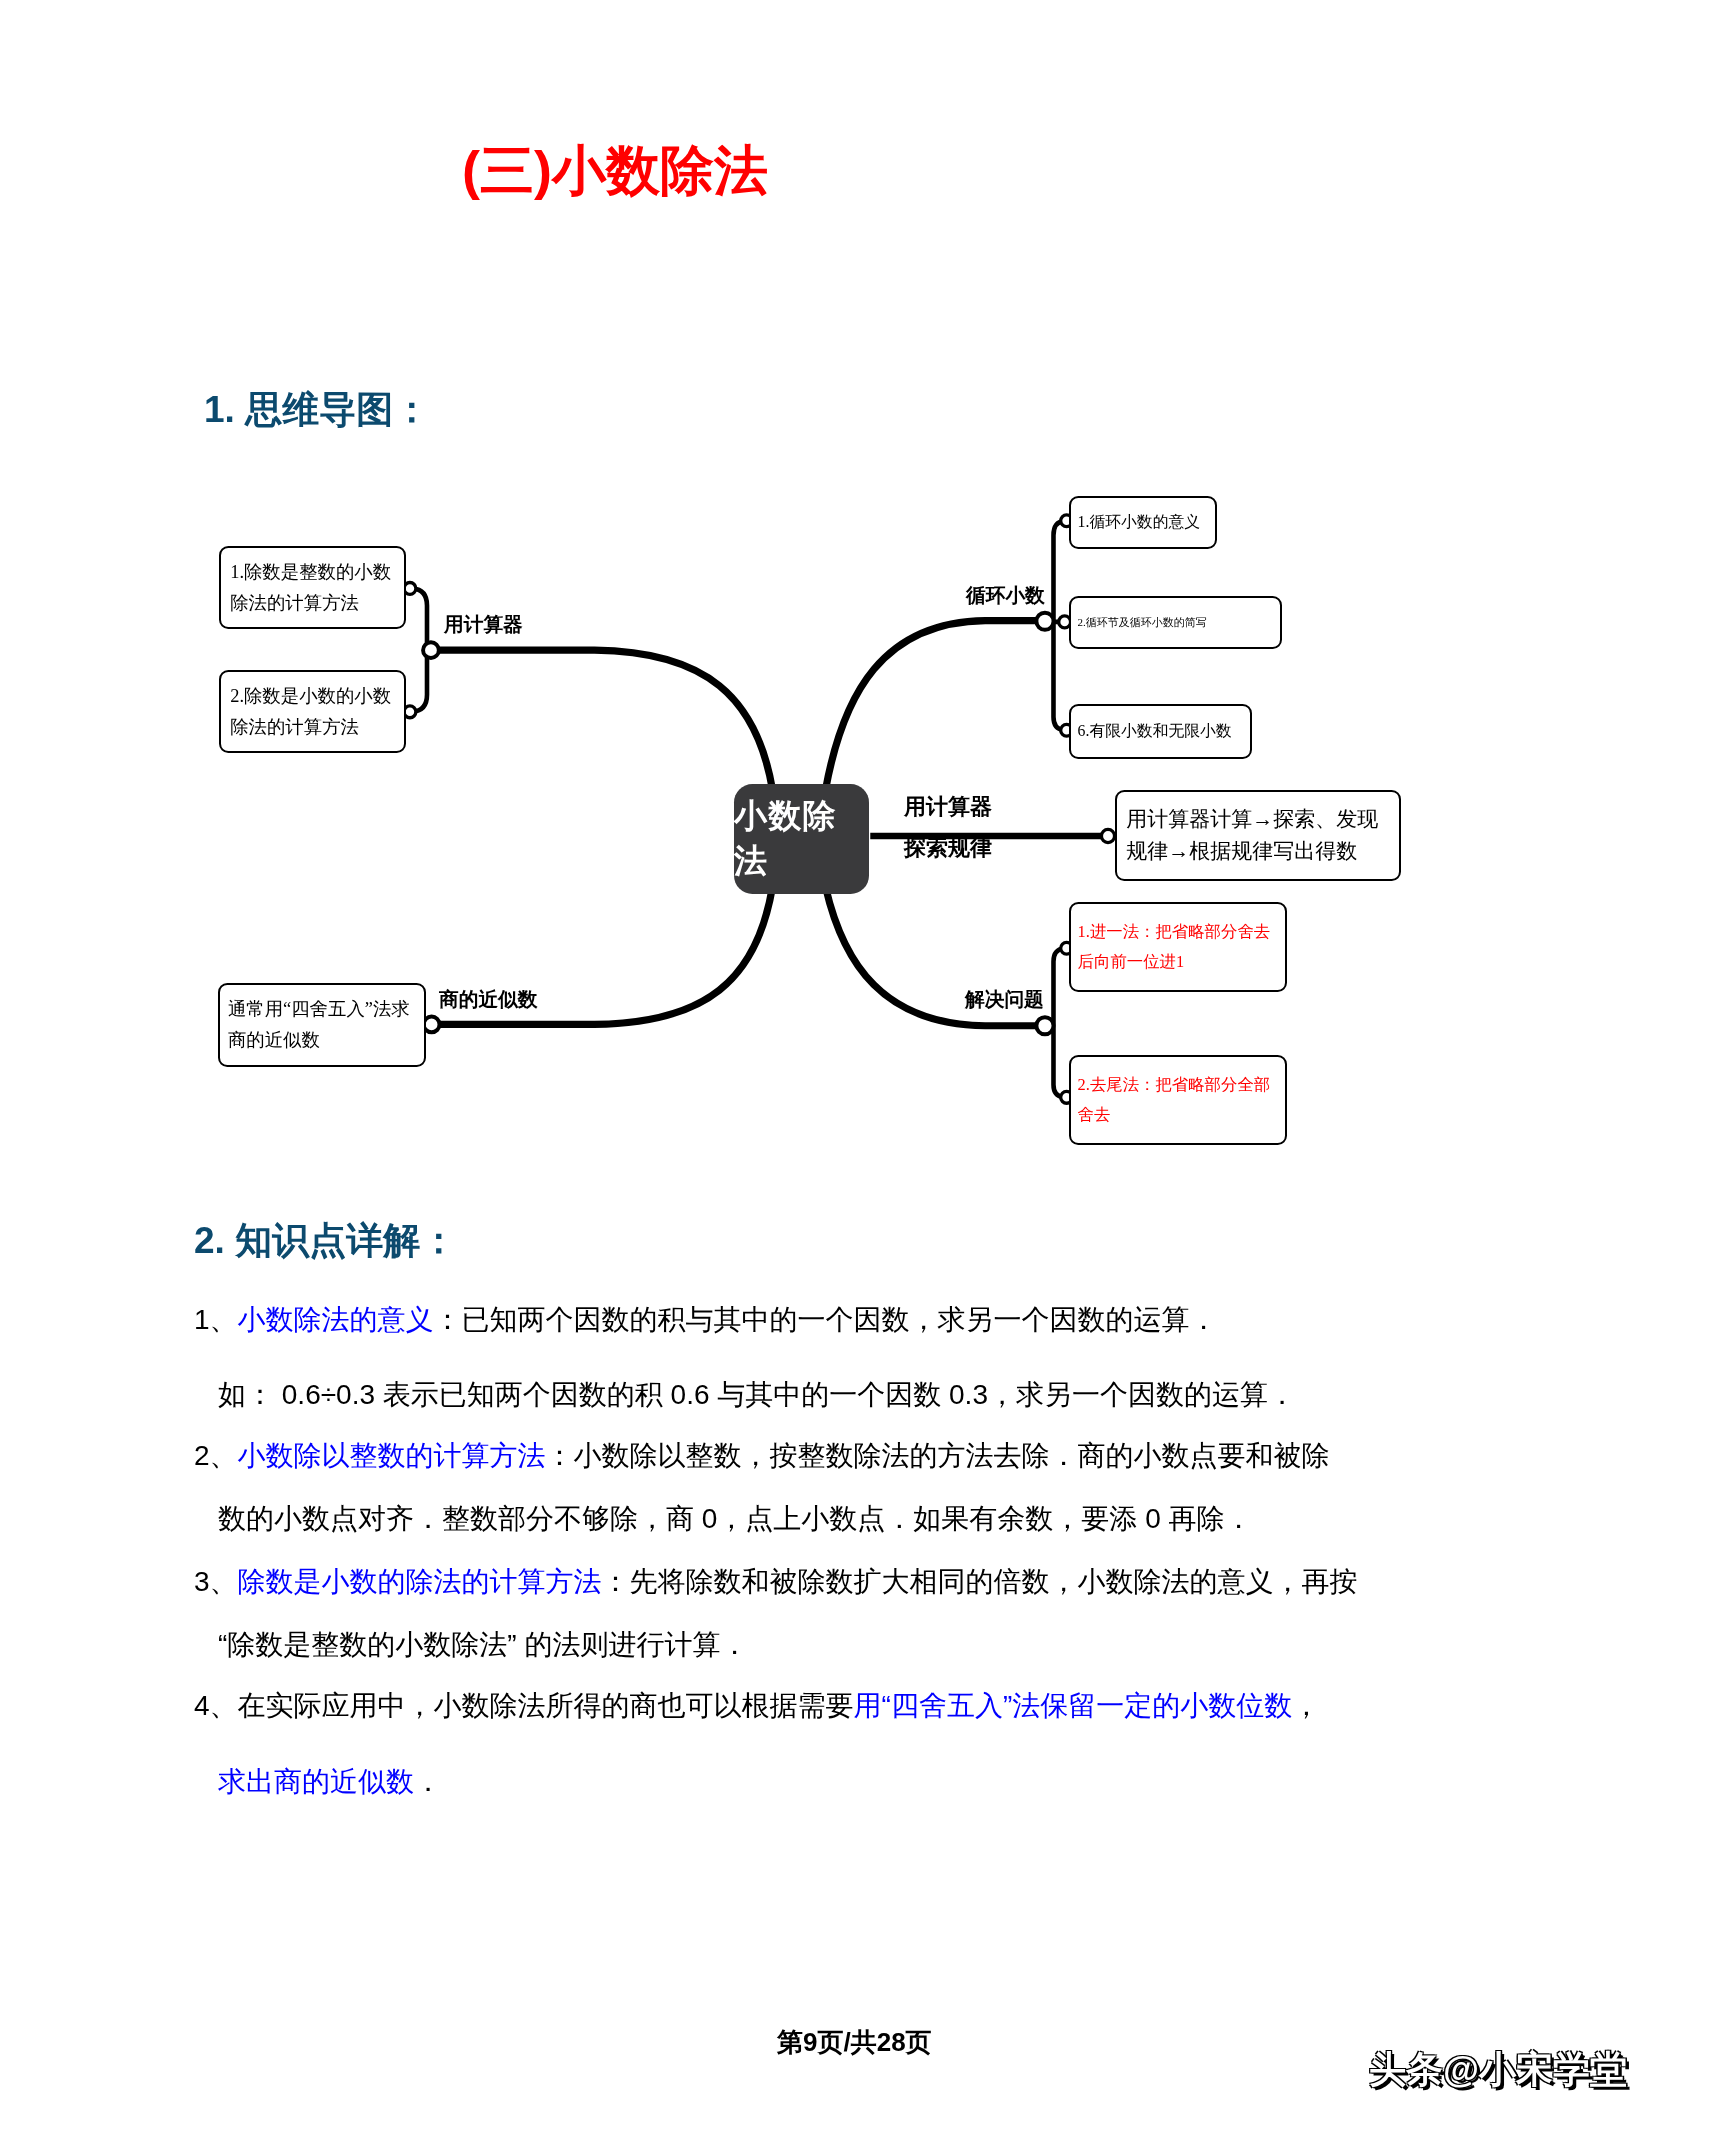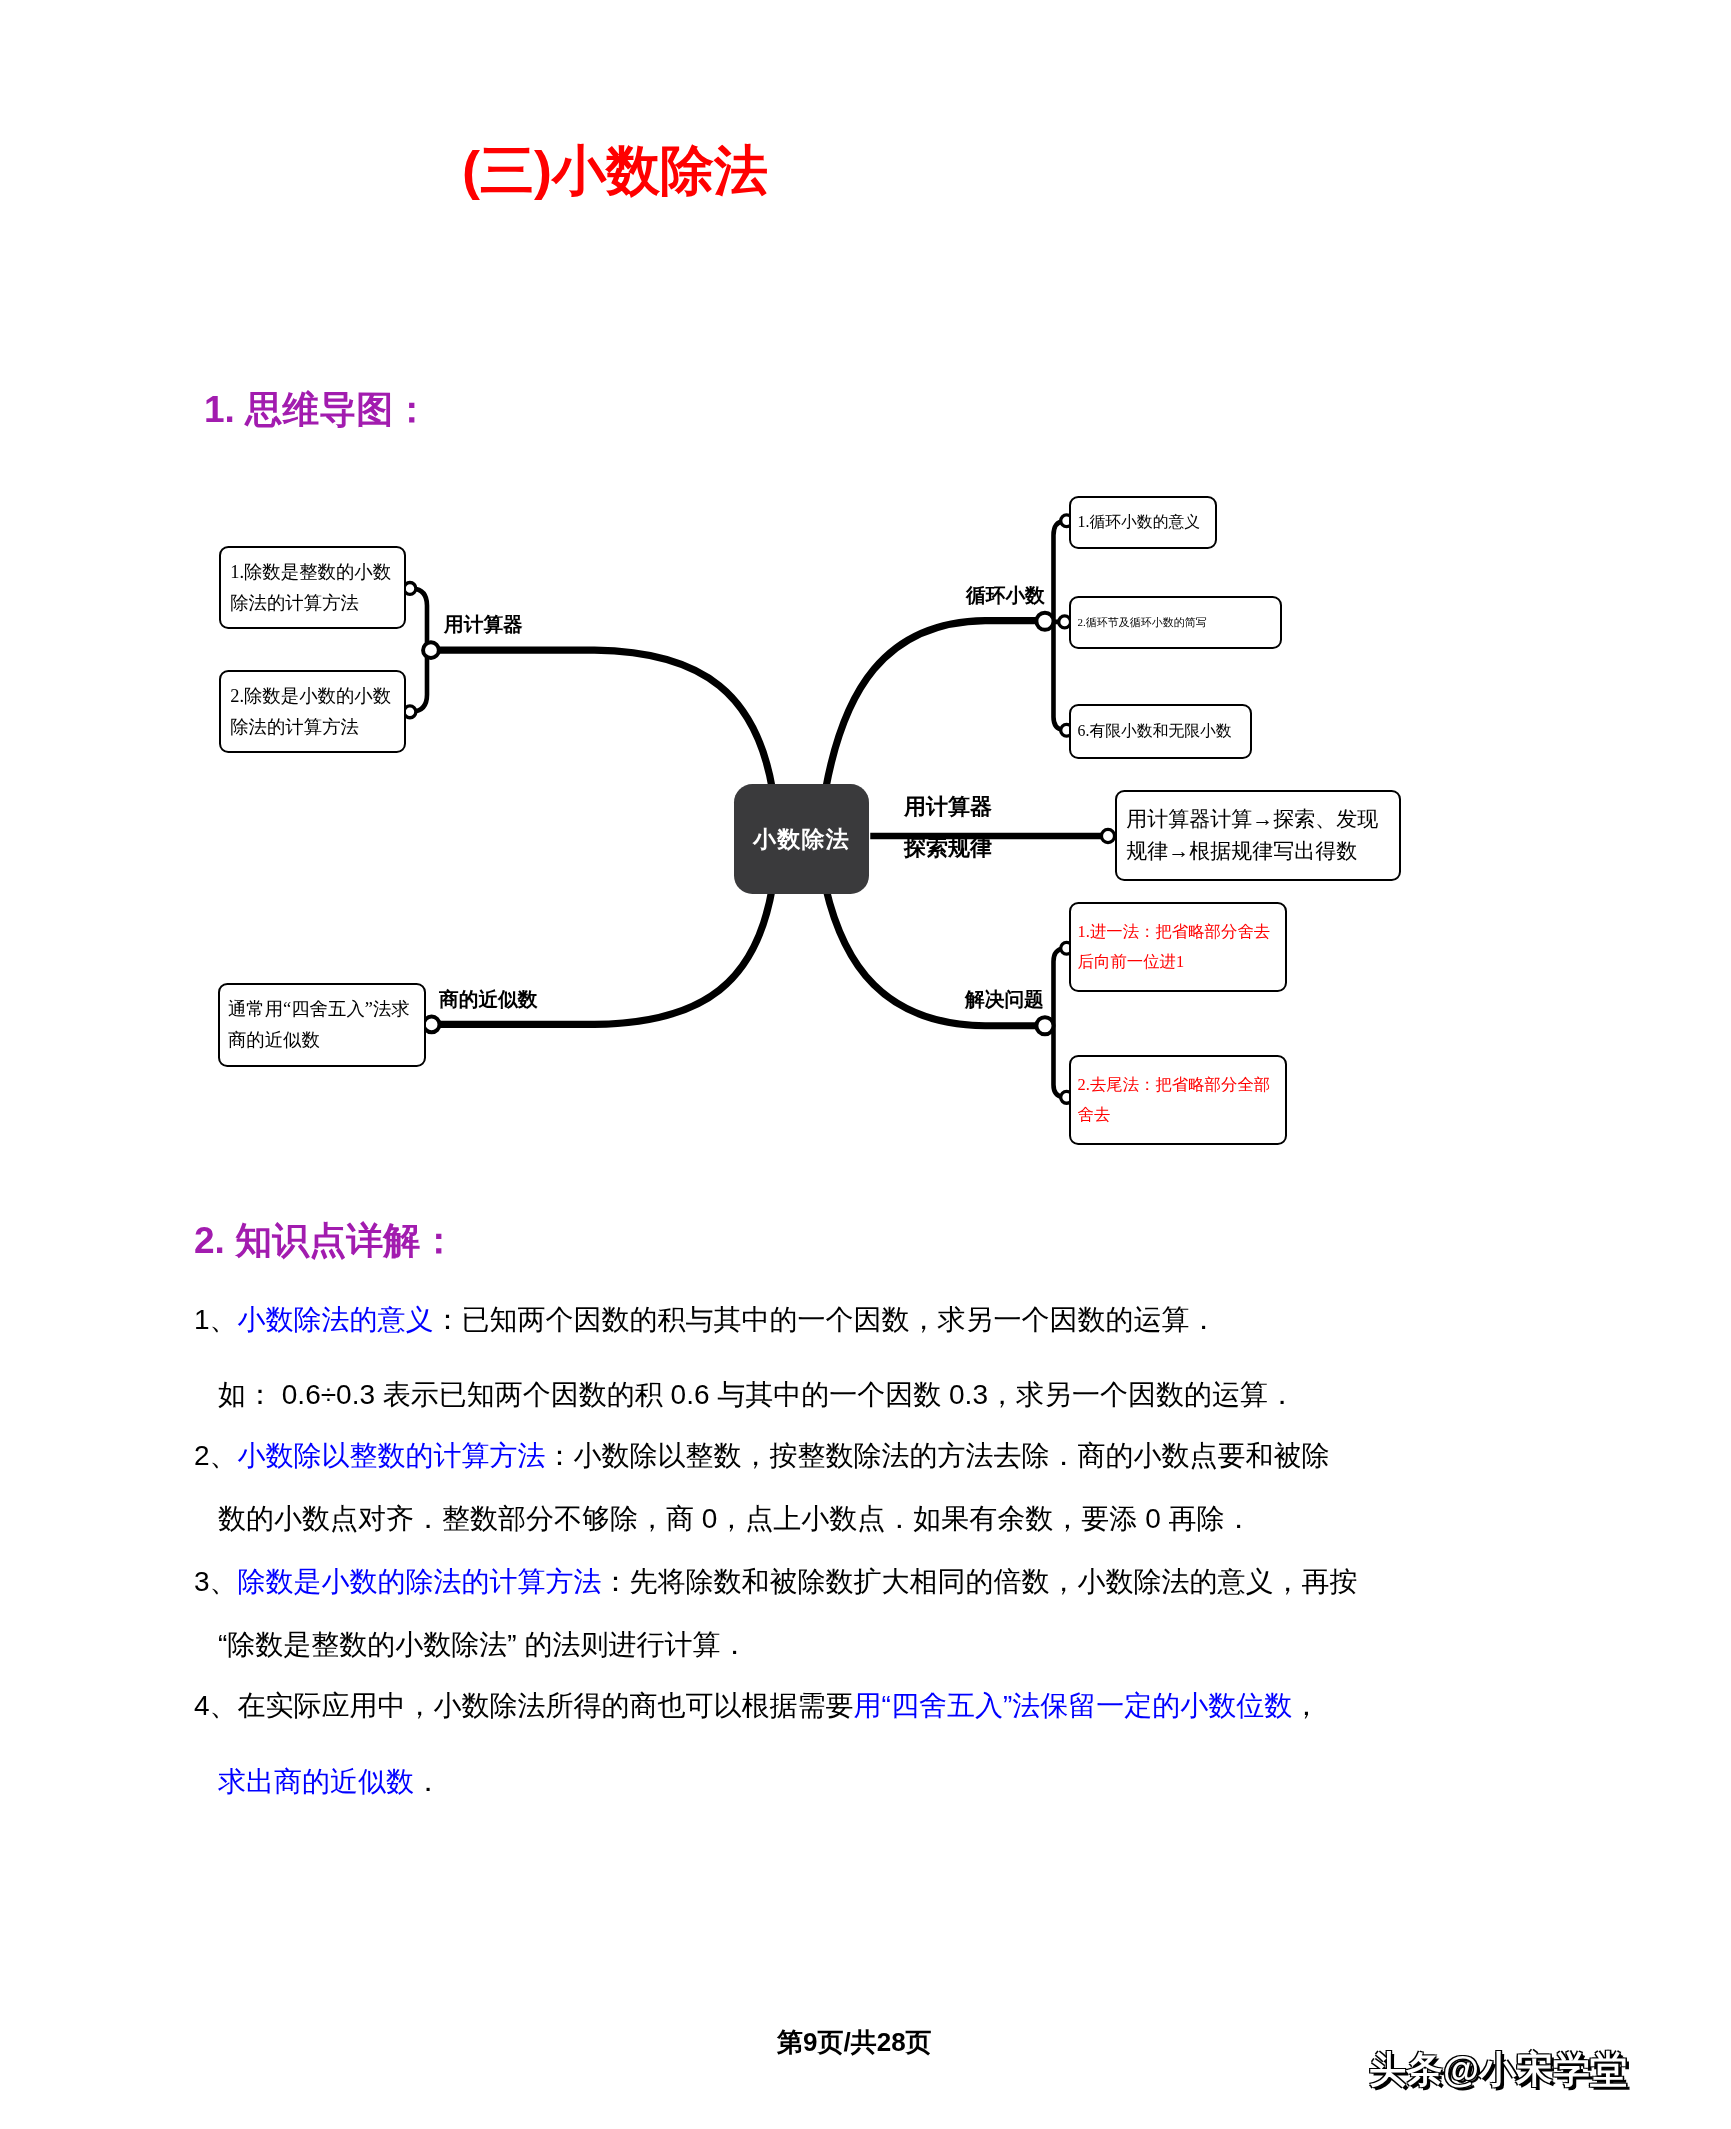--- a/index.html
+++ b/index.html
@@ -1,32 +1,32 @@
 <!DOCTYPE html>
 <html style="font-size:10.5px"><head>
 <meta charset="utf-8">
 <style>
   html,body{margin:0;padding:0;background:#ffffff;}
   body{font-family:"Liberation Sans",sans-serif;color:#000;}
   #page{position:relative;width:1732px;height:2129px;background:#fff;overflow:hidden;}
 
   .doc-title{position:absolute;left:462px;top:135px;font-size:54px;font-weight:bold;color:#ff0000;white-space:nowrap;}
-  .sec-heading{position:absolute;font-size:37px;font-weight:bold;color:#a21caf;white-space:nowrap;}
+  .sec-heading{position:absolute;font-size:37px;font-weight:bold;color:#0c4a6e;white-space:nowrap;}
   #h1{left:204px;top:385px;}
   #h2{left:194px;top:1216px;}
 
   #mm-svg{position:absolute;left:0;top:0;z-index:0;}
   .mm-box{position:absolute;z-index:1;box-sizing:border-box;border:2.6px solid #000;border-radius:9.2px;
           background:#fff;font-family:"Liberation Serif",serif;color:#000;
           display:flex;align-items:center;}
   .mm-box .txt{width:100%;}
   .mm-label{position:absolute;z-index:1;font-weight:bold;color:#000;white-space:nowrap;}
   .mm-center{position:absolute;z-index:2;box-sizing:border-box;background:#3a3a3c;border-radius:18.4px;
              display:flex;align-items:center;justify-content:center;
-             color:#fff;font-weight:bold;font-size:23px;letter-spacing:1.3px;font-family:Liberation Serif, serif;}
+             color:#fff;font-weight:bold;font-size:33px;letter-spacing:1.3px;font-family:Liberation Serif, serif;}
 
   #mmL1{left:219px;top:546px;width:187px;height:83px;font-size:18.4px;line-height:1.65;padding:2.6px 6.6px 2.6px 9.2px;}
   #mmL2{left:219px;top:670px;width:187px;height:83px;font-size:18.4px;line-height:1.65;padding:2.6px 6.6px 2.6px 9.2px;}
   #mmR1{left:1069px;top:496px;width:148px;height:53px;font-size:15.8px;padding:2.6px 6.6px;white-space:nowrap;justify-content:center;}
   #mmR2{left:1069px;top:596px;width:213px;height:53px;font-size:11px;padding:2.6px 6.6px;white-space:nowrap;justify-content:center;}
   #mmR3{left:1069px;top:704px;width:183px;height:55px;font-size:15.8px;padding:2.6px 6.6px;white-space:nowrap;justify-content:center;}
   #mmM {left:1115px;top:790px;width:286px;height:91px;font-size:21px;line-height:1.5;padding:3.9px 9.2px;}
   #mmB1{left:1069px;top:902px;width:218px;height:90px;font-size:16.4px;line-height:1.8;padding:3.9px 6.6px;color:#ff0000;}
   #mmB2{left:1069px;top:1055px;width:218px;height:90px;font-size:16.4px;line-height:1.8;padding:3.9px 6.6px;color:#ff0000;}
   #mmBL{left:218px;top:983px;width:208px;height:84px;font-size:18.4px;line-height:1.7;padding:2.6px 7.9px;}

